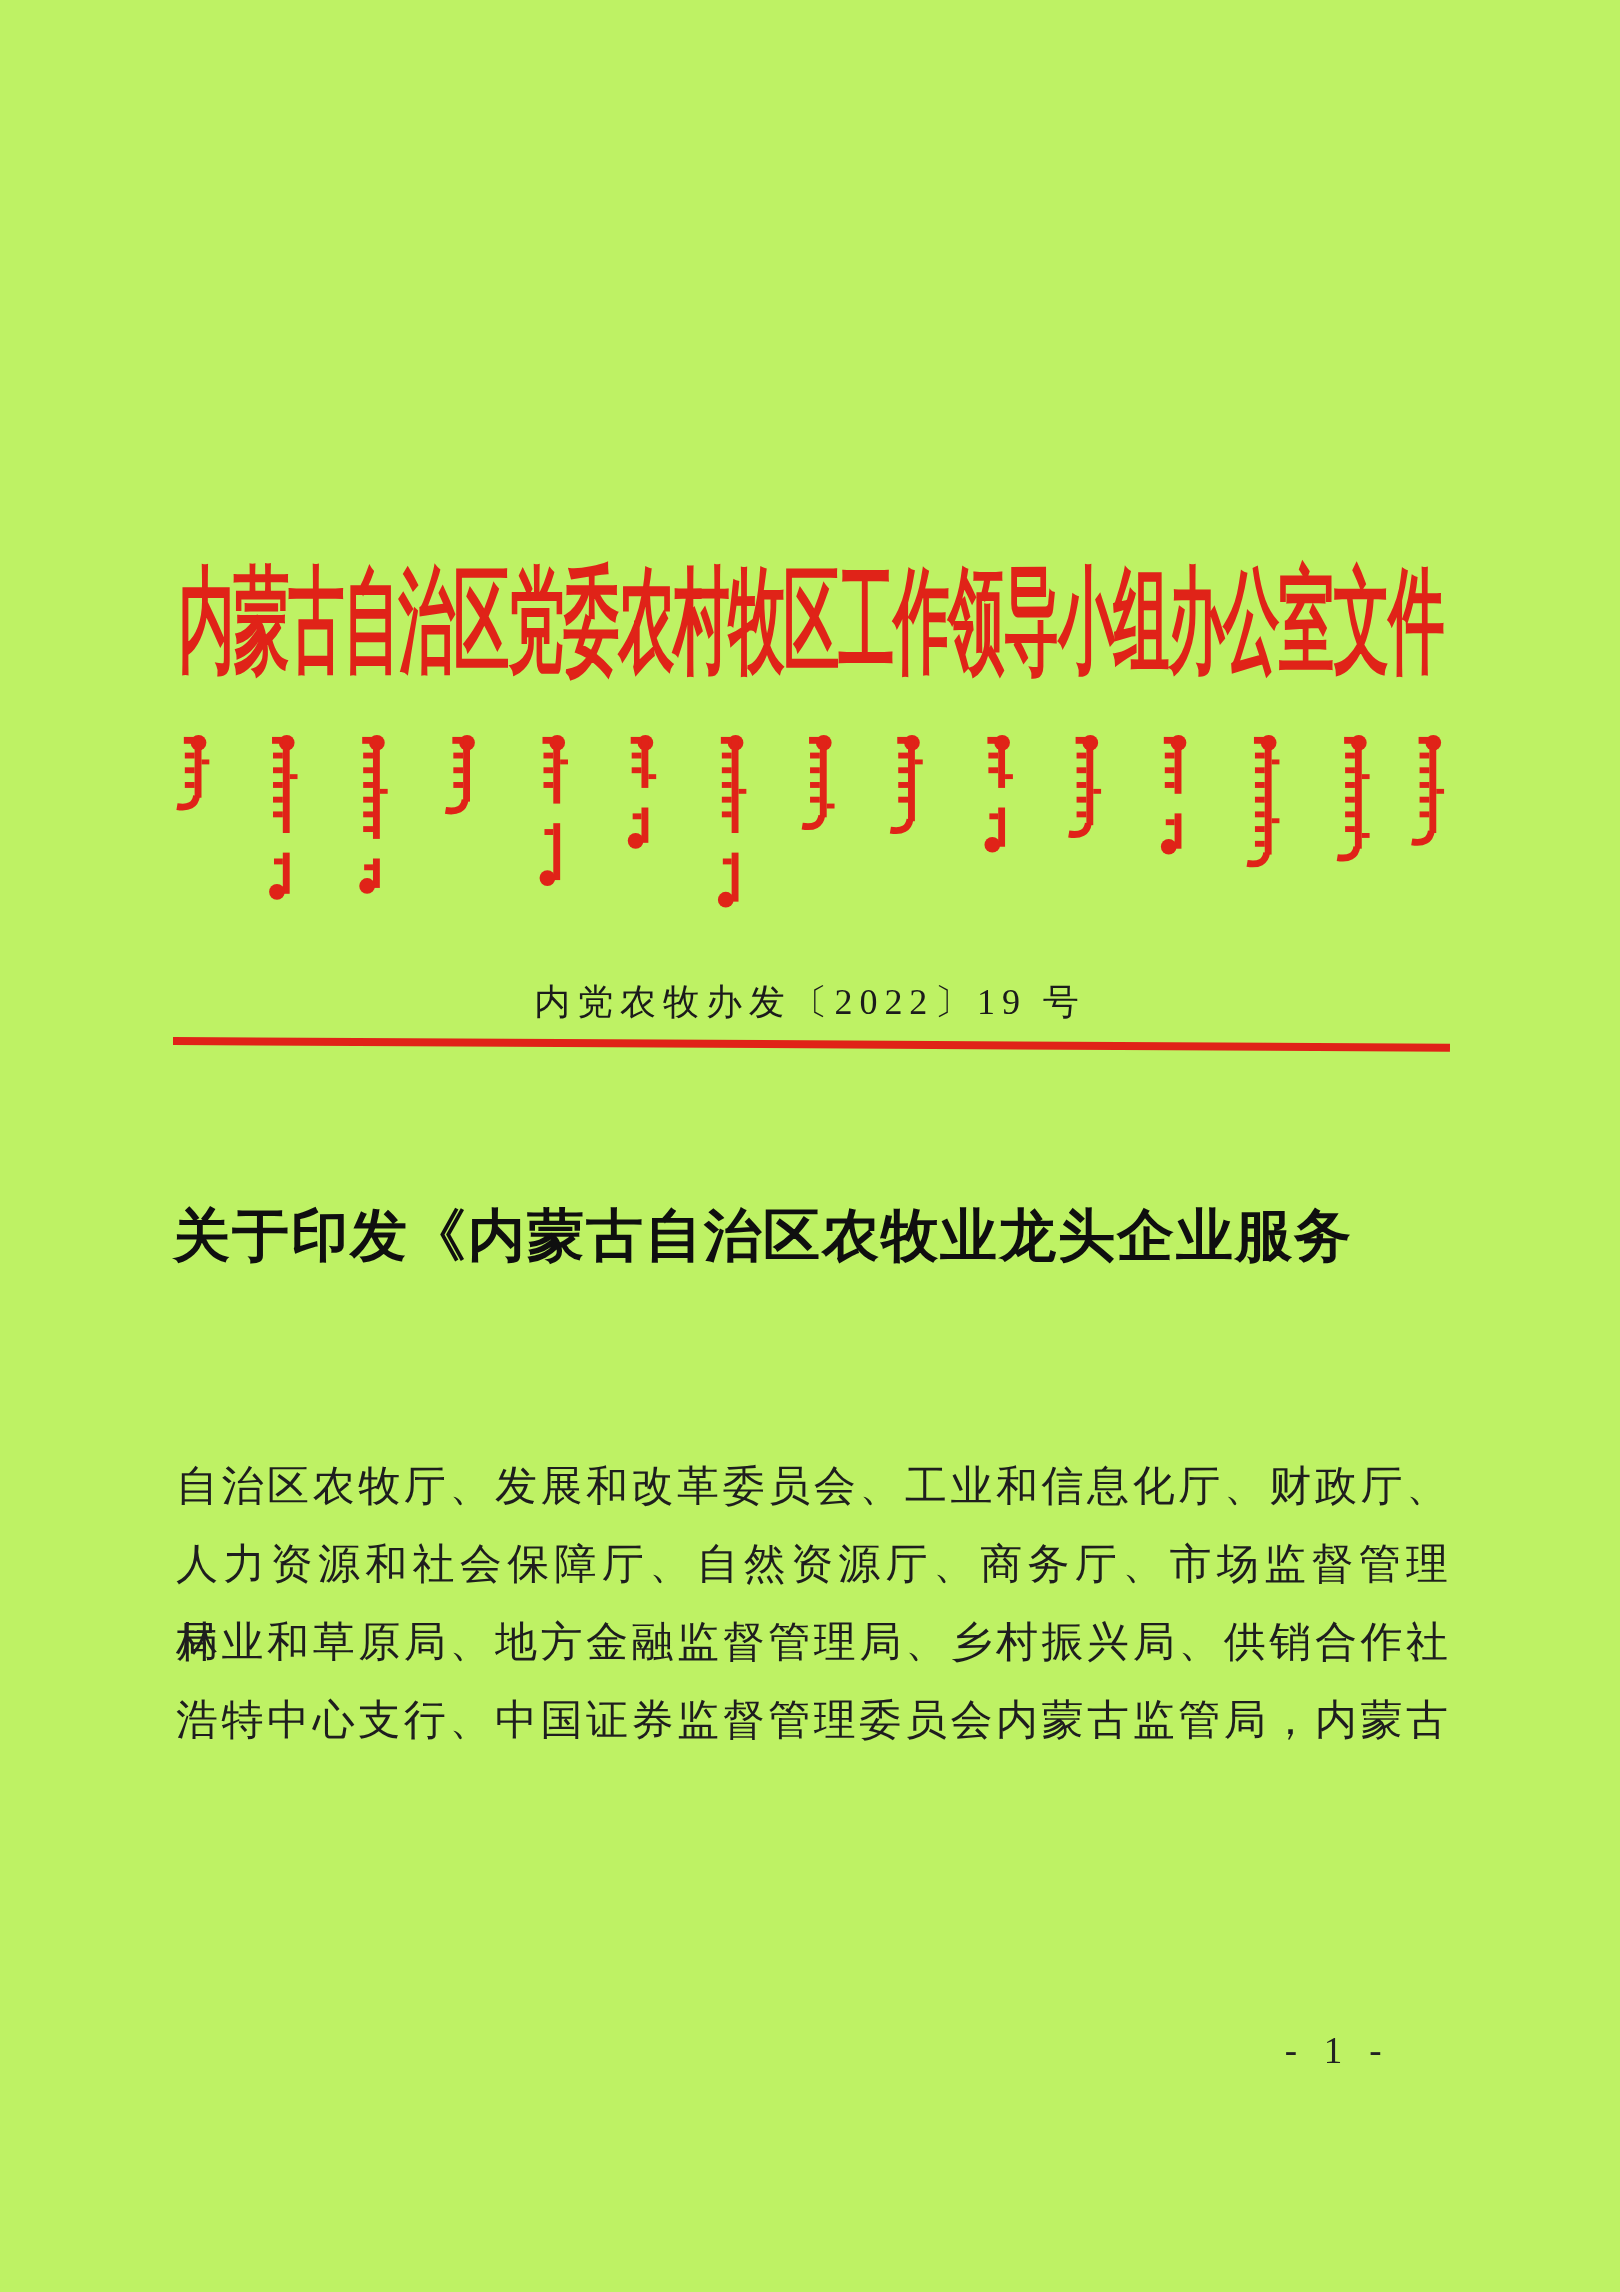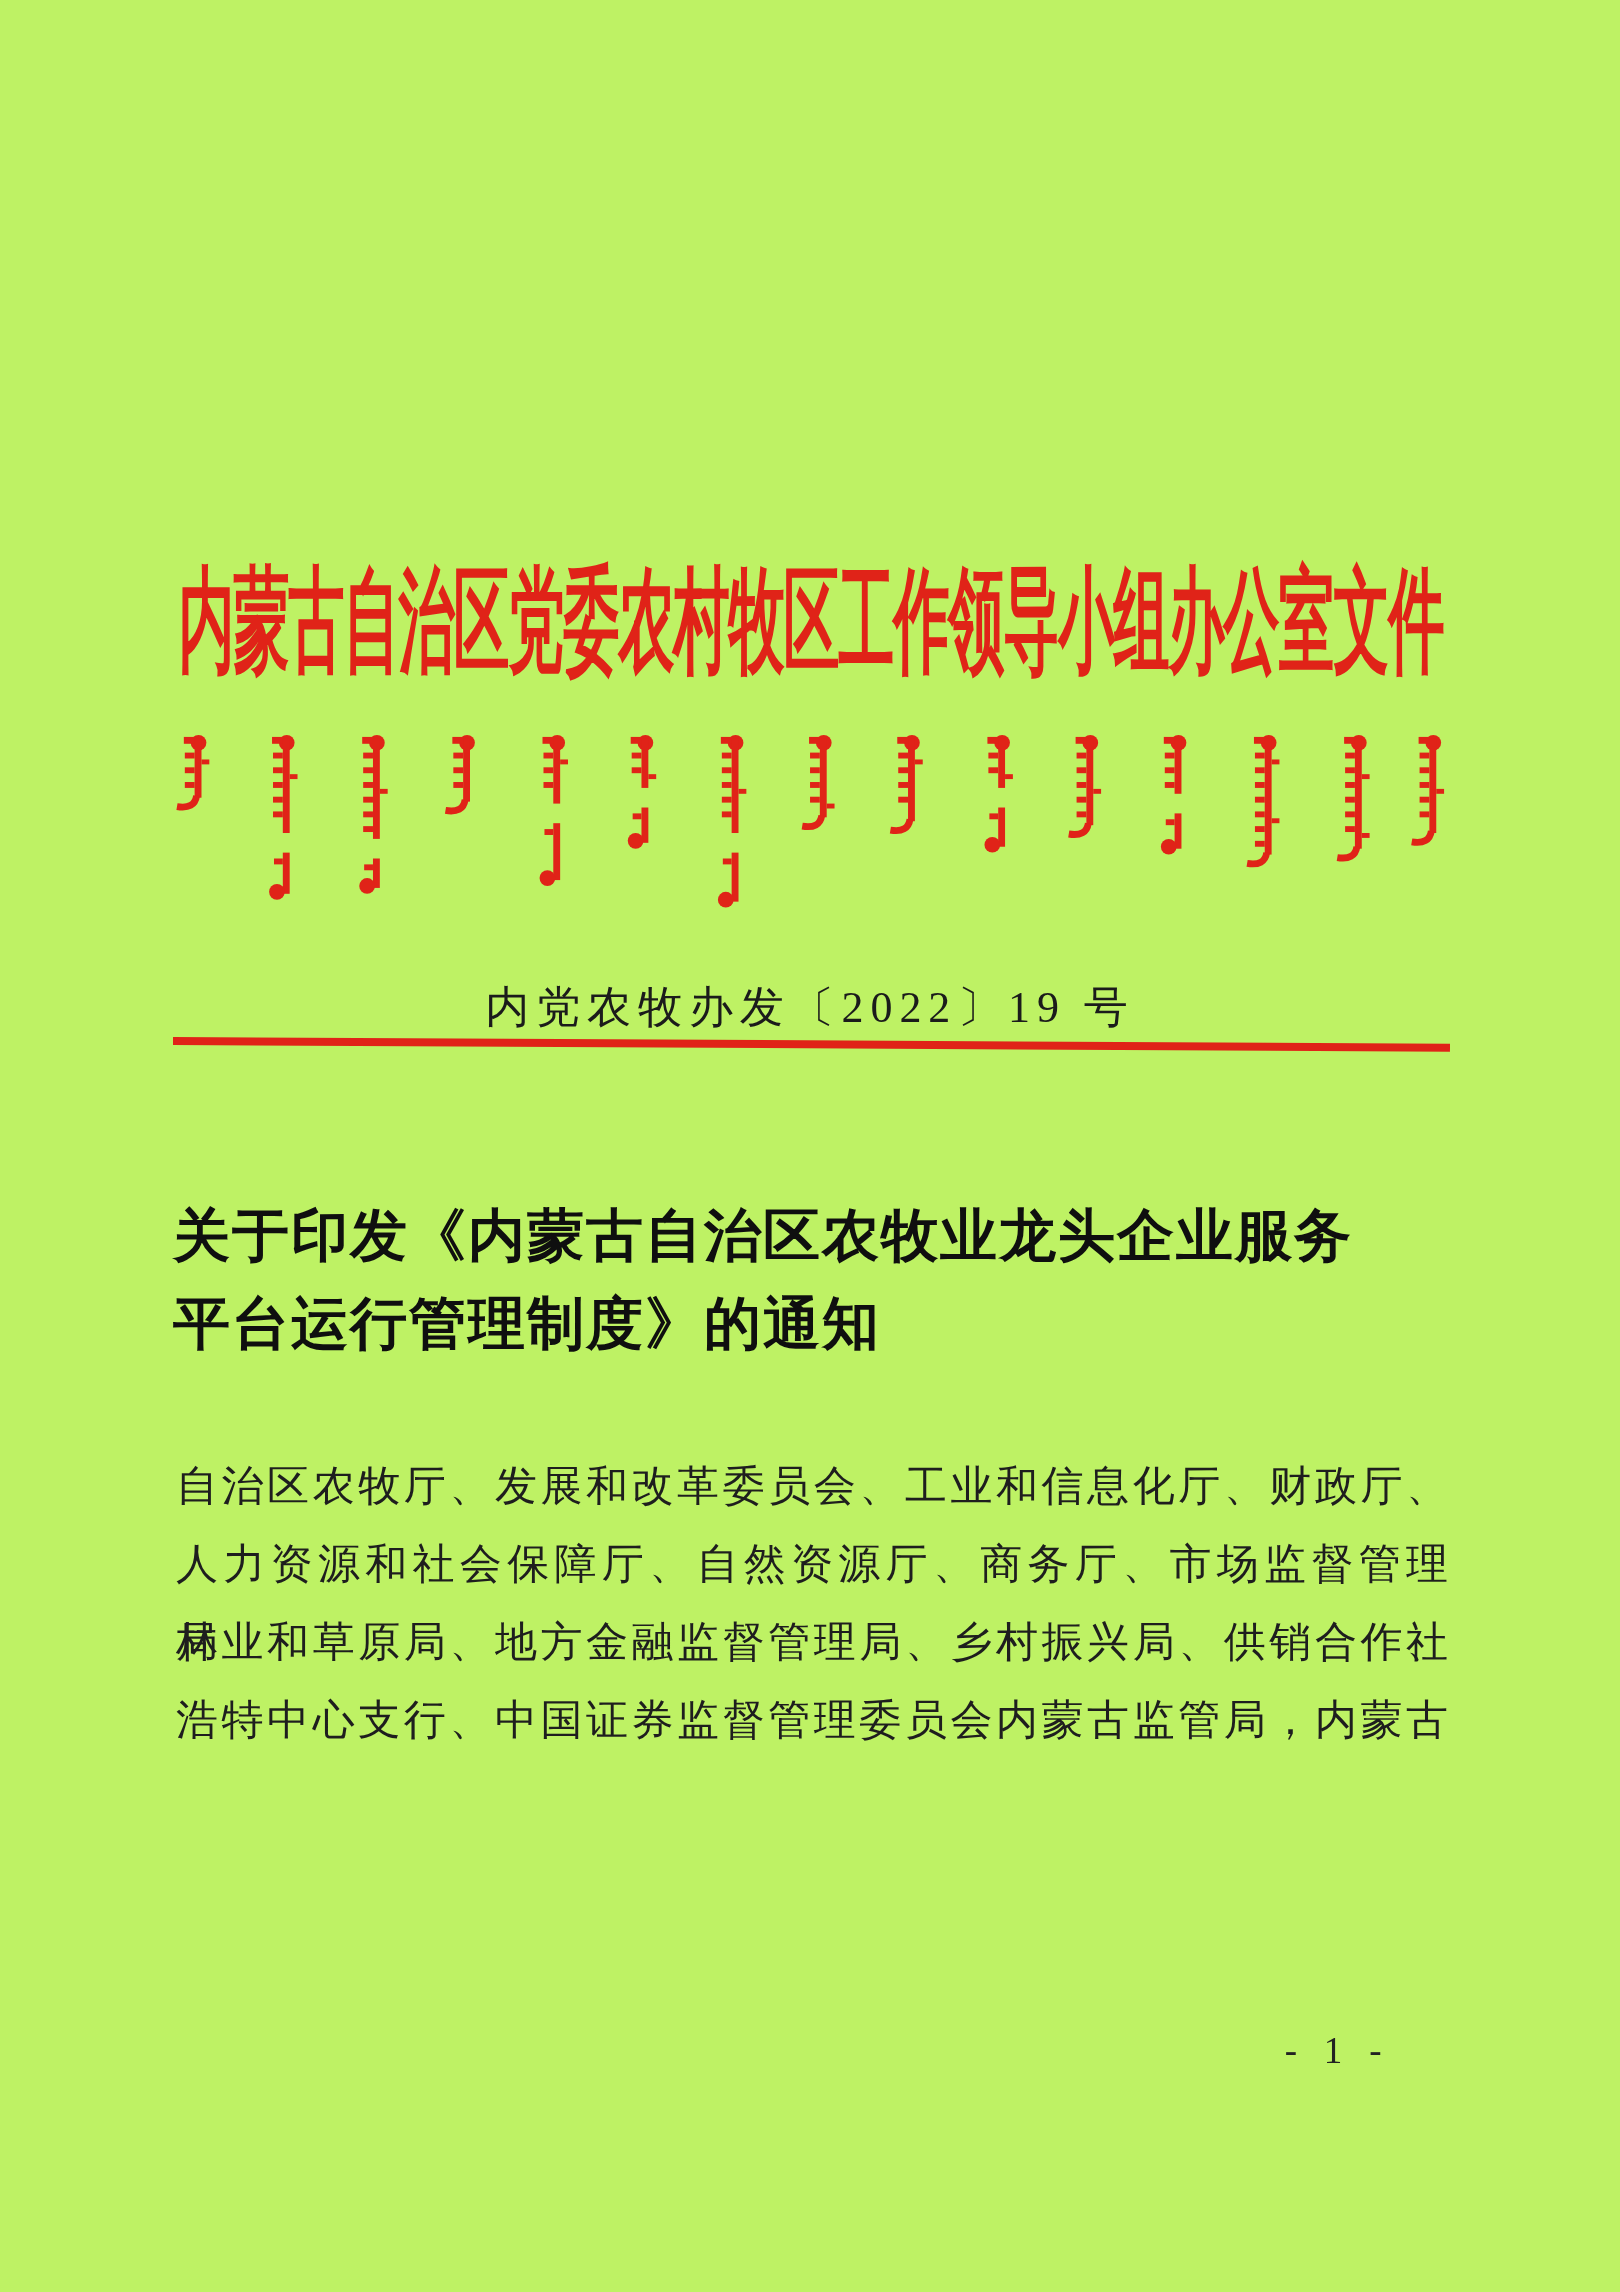--- a/index.html
+++ b/index.html
@@ -21,21 +21,21 @@
     transform:scaleY(2.05); transform-origin:top center;
   }
   
   .mongolian {
     position:absolute; top:733px; left:176px; width:1272px; height:201px;
   }
   .mongolian svg { width:100%; height:100%; display:block; }
   
   .doc-number {
     position:absolute; top:978px; left:0; width:1620px;
-    text-align:center; font-size:44px; letter-spacing:6.9px;
+    text-align:center; font-size:36px; letter-spacing:6.9px;
     color:#1b1b1b;
   }
   
   .red-rule {
     position:absolute; top:1037px; left:173px; width:1277px; height:7.8px;
     background:var(--accent,#e02318);
     transform:rotate(0.3deg); transform-origin:left center;
   }
   
   .doc-title {
@@ -223,21 +223,20 @@
         <path d="M1281,100 q-2,14 -20,11" stroke="#e02318" stroke-width="7" fill="none"></path>
       </svg>
   </div>
 
   <div class="doc-number">内党农牧办发〔2022〕19 号</div>
 
   <div class="red-rule"></div>
 
   <div class="doc-title">
     <div>关于印发《内蒙古自治区农牧业龙头企业服务</div>
-    <div>平台运行管理制度》的通知</div>
   </div>
 
   <div class="body-text">
     <div class="body-line j">自治区农牧厅、发展和改革委员会、工业和信息化厅、财政厅、</div>
     <div class="body-line j">人力资源和社会保障厅、自然资源厅、商务厅、市场监督管理局、</div>
     <div class="body-line j">林业和草原局、地方金融监督管理局、乡村振兴局、供销合作社</div>
     <div class="body-line j">浩特中心支行、中国证券监督管理委员会内蒙古监管局，内蒙古</div>
   </div>
 
   <div class="page-number">- 1 -</div>

